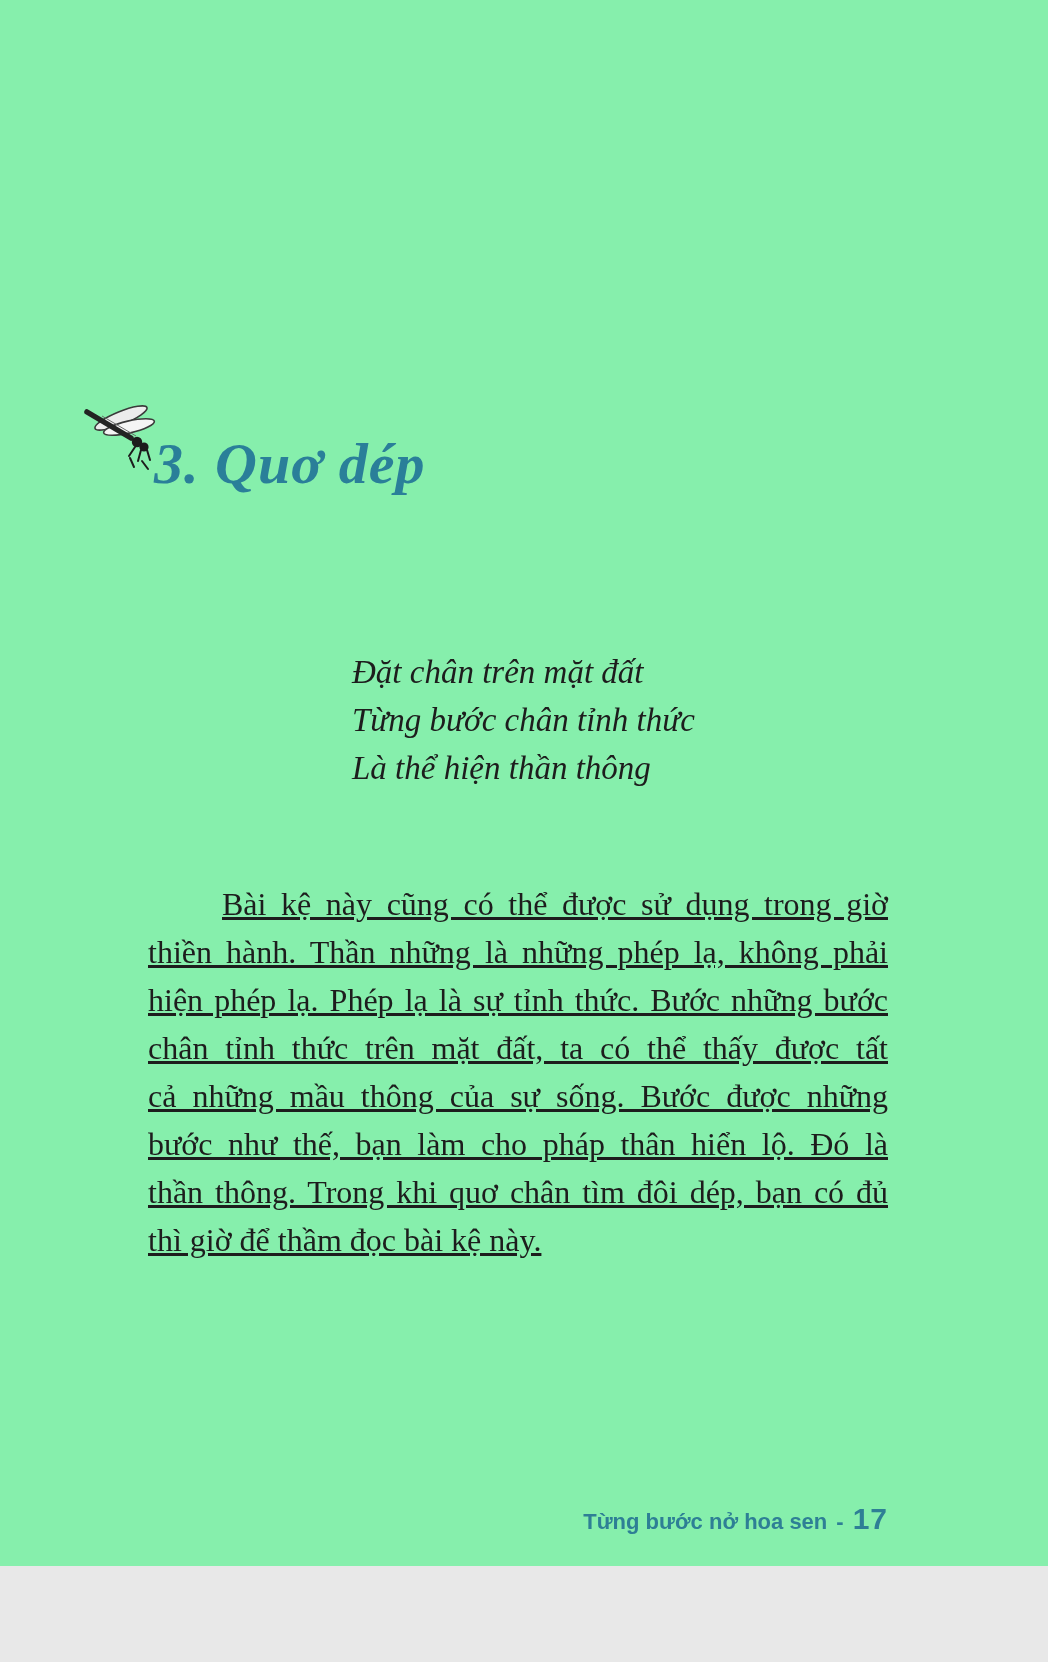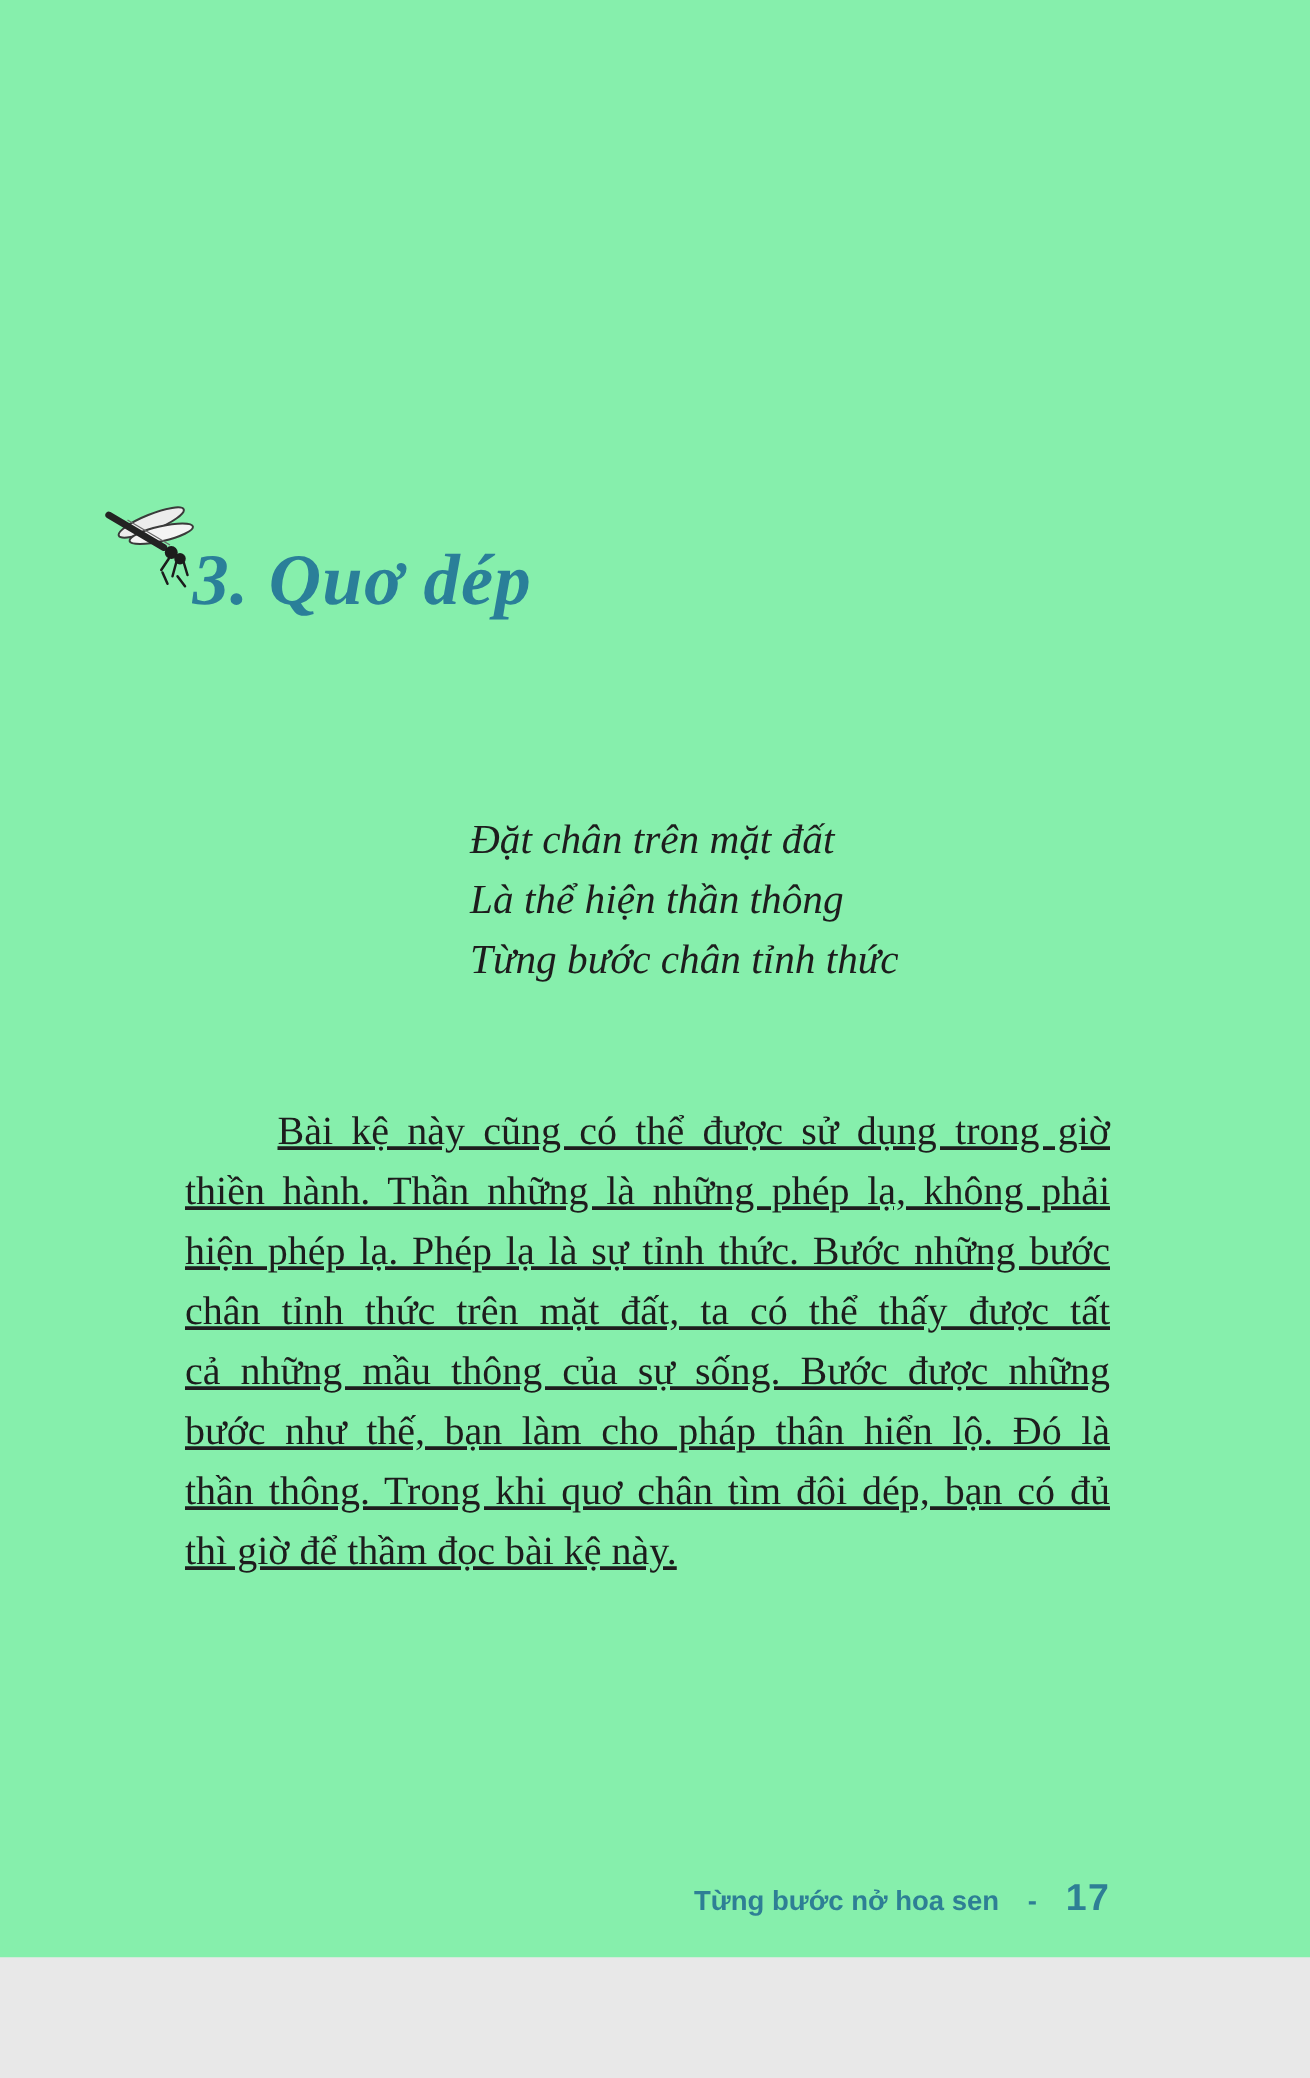--- a/index.html
+++ b/index.html
@@ -39,21 +39,20 @@
     position: absolute;
     left: 352px;
     top: 648px;
     font-style: italic;
     font-size: 33px;
     line-height: 48px;
     color: #1d1d1d;
   }
   .verse-line {
     white-space: nowrap;
-    margin-left: 24px;
   }
   .body-text {
     position: absolute;
     left: 148px;
     top: 880px;
     width: 740px;
     font-size: 32px;
     line-height: 48px;
     color: #1d1d1d;
     text-decoration: underline;
@@ -67,21 +66,21 @@
   }
   .body-line.last {
     text-align-last: left;
   }
   .footer {
     position: absolute;
     right: 160px;
     top: 1502px;
     display: flex;
     align-items: baseline;
-    gap: 23px;
+    gap: 9px;
     font-family: "Liberation Sans", sans-serif;
     font-weight: bold;
     color: #2e7f95;
     white-space: nowrap;
   }
   .footer-title { font-size: 22px; }
   .footer-separator { font-size: 22px; }
   .footer-page { font-size: 30px; letter-spacing: 1px; }
 </style>
 </head>
@@ -98,22 +97,22 @@
       <circle cx="53" cy="44" r="5.2" fill="#1c1c1c"></circle>
       <circle cx="60" cy="49" r="4.6" fill="#1c1c1c"></circle>
       <path d="M51 49 l-6 9 m1 2 l4 9 M57 52 l-3 11 m4 0 l6 8 M63 52 l3 10" stroke="#1c1c1c" stroke-width="2" fill="none" stroke-linecap="round"></path>
     </g>
   </svg>
 
   <div class="chapter-title">3. Quơ dép</div>
 
   <div class="verse">
       <div class="verse-line">Đặt chân trên mặt đất</div>
+      <div class="verse-line">Từng bước chân tỉnh thức</div>
       <div class="verse-line">Là thể hiện thần thông</div>
-      <div class="verse-line">Từng bước chân tỉnh thức</div>
     </div>
 
   <div class="body-text">
       <div class="body-line">Bài kệ này cũng có thể được sử dụng trong giờ</div>
       <div class="body-line">thiền hành. Thần những là những phép lạ, không phải</div>
       <div class="body-line">hiện phép lạ. Phép lạ là sự tỉnh thức. Bước những bước</div>
       <div class="body-line">chân tỉnh thức trên mặt đất, ta có thể thấy được tất</div>
       <div class="body-line">cả những mầu thông của sự sống. Bước được những</div>
       <div class="body-line">bước như thế, bạn làm cho pháp thân hiển lộ. Đó là</div>
       <div class="body-line">thần thông. Trong khi quơ chân tìm đôi dép, bạn có đủ</div>

